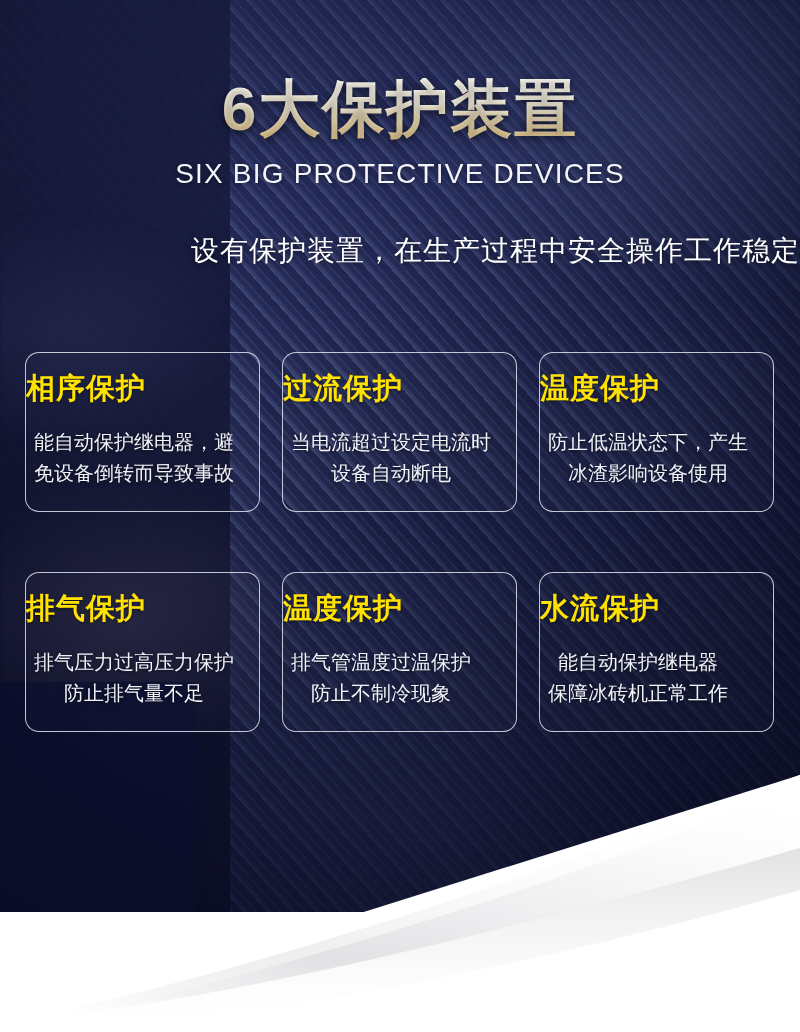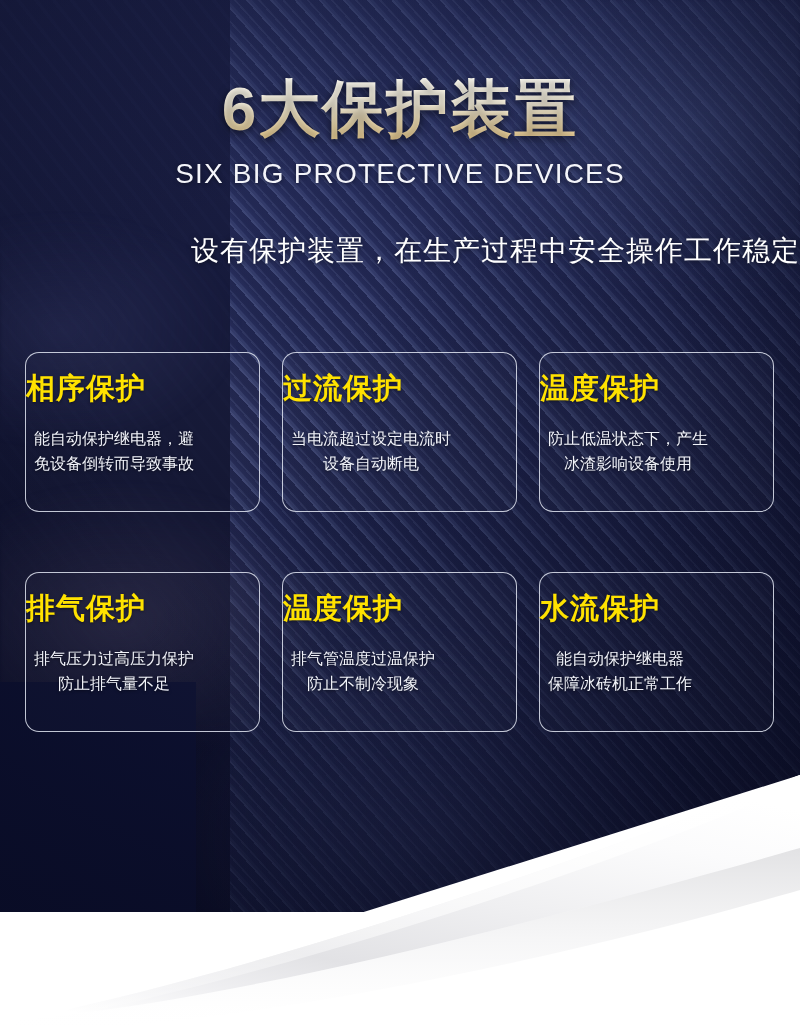--- a/index.html
+++ b/index.html
@@ -149,21 +149,21 @@
   .card-title {
     font-size:29px;
     font-weight:bold;
     letter-spacing:1px;
     color:#ffe200;
     line-height:1.1;
     text-shadow:0 1px 3px rgba(0,0,0,.45);
   }
   .card-desc {
     margin-top:22px;
-    font-size:16px;
+    font-size:20px;
     line-height:1.55;
     color:#f2f4fa;
     text-align:center;
     padding:0 8px;
     text-shadow:0 1px 3px rgba(0,0,0,.55);
     white-space:pre-line;
   }
 
   
   .curl-wrap {

